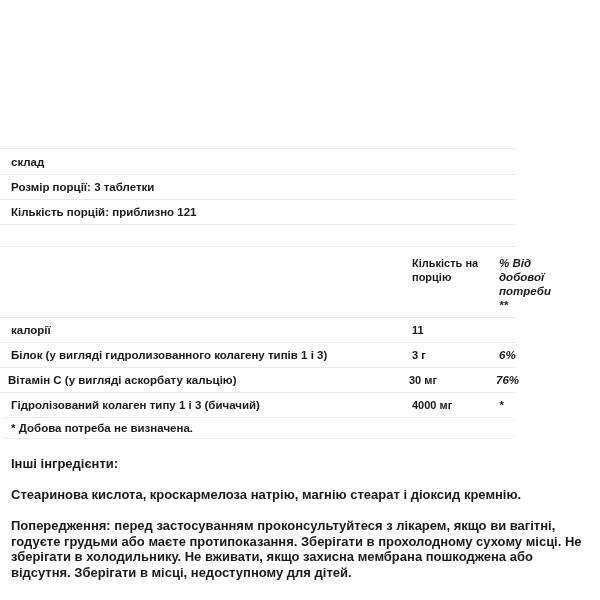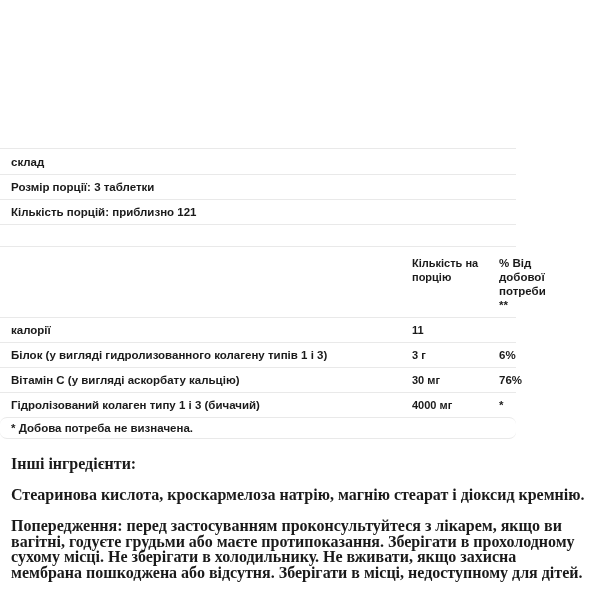--- a/index.html
+++ b/index.html
@@ -59,20 +59,21 @@
     box-sizing: border-box;
   }
 
   .row .cell-dv {
     flex: 1 1 auto;
     font-size: 11.5px;
     font-weight: 700;
     line-height: 14px;
     color: #1a1a1a;
     box-sizing: border-box;
+    font-style: italic;
   }
 
   
   .row.header-row {
     min-height: 40px;
     align-items: flex-start;
     padding-top: 9px;
     padding-bottom: 5px;
   }
   .row.header-row .cell-name { font-weight: 700; }
@@ -82,43 +83,42 @@
   }
 
   
   .gap-row {
     height: 21px;
     border-top: 1px solid #e9e9e9;
   }
 
   .row.title-row { min-height: 26px; }
   .row.info-row  { min-height: 25px; }
-  .row.data-row  { min-height: 25px; }
+  .row.data-row  { min-height: 25px; justify-content: center; }
   .row.footnote-row {
     min-height: 22px;
     border-bottom: 1px solid #e9e9e9;
     border-radius: 7px;
   }
   .row.footnote-row .cell-name {
     flex: 1 1 auto;
     font-weight: 700;
     font-size: 11.5px;
   }
 
   .body-section {
     padding: 0 11px;
   }
 
   .body-block {
-    font-size: 16px;
+    font-size: 13px;
     font-weight: 700;
     line-height: 15.5px;
     color: #1a1a1a;
     margin-top: 15px;
-    font-family: Liberation Serif, serif;
   }
   .body-block.first { margin-top: 17px; }
   .body-block.warning { margin-top: 16px; }
 </style>
 </head>
 <body>
 
 <div class="page">
 
   <div class="spacer-top"></div>

